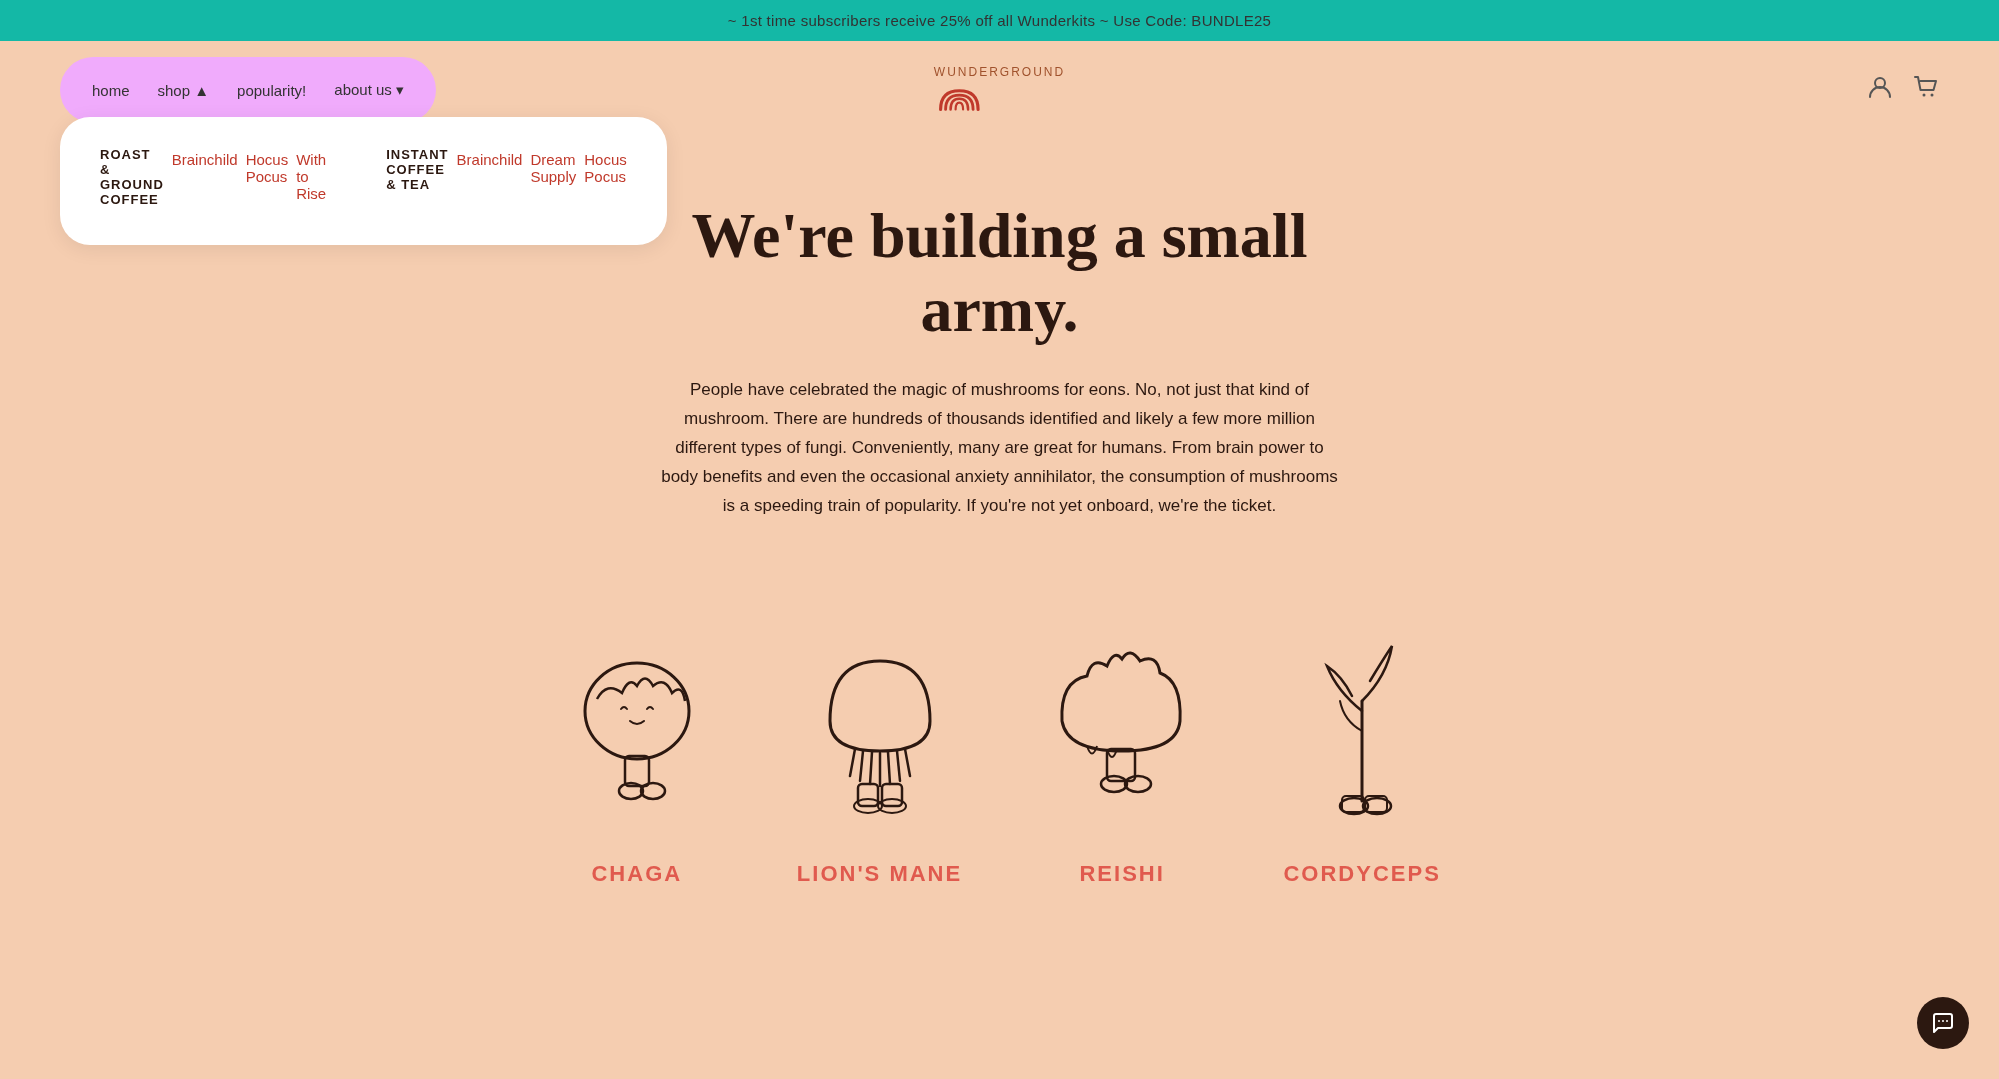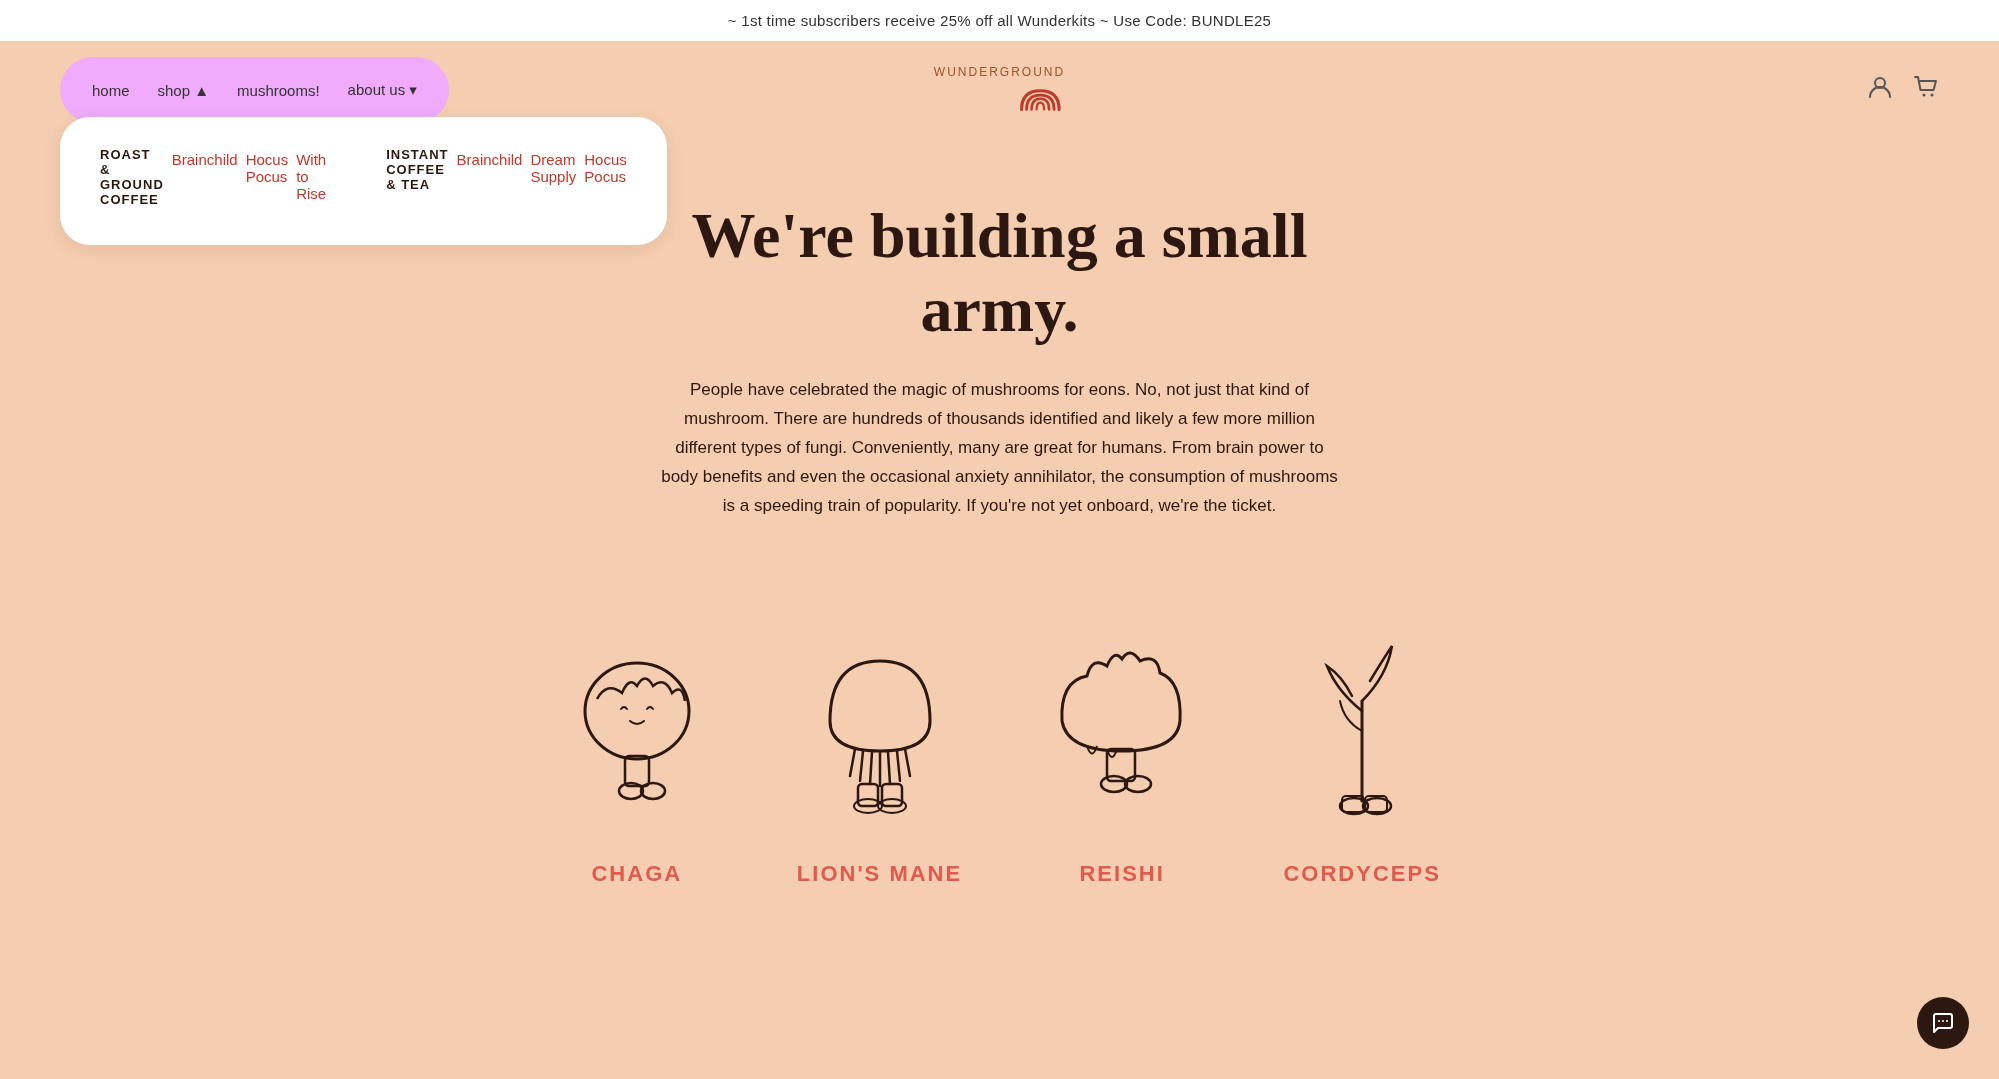--- a/index.html
+++ b/index.html
@@ -5,21 +5,21 @@
     * { margin: 0; padding: 0; box-sizing: border-box; }
     body {
       font-family: Georgia, 'Times New Roman', serif;
       background-color: #f5cdb0;
       min-height: 100vh;
       overflow-x: hidden;
     }
 
     
     #announcement-bar {
-      background-color: #ffffff;
+      background-color: #14b8a6;
       text-align: center;
       padding: 12px 20px;
       font-family: Arial, sans-serif;
       font-size: 15px;
       color: #333;
       letter-spacing: 0.3px;
     }
 
     
     #header {
@@ -50,21 +50,21 @@
       text-decoration: none;
       white-space: nowrap;
     }
 
     #logo-center {
       position: absolute;
       left: 50%;
       transform: translateX(-50%);
       display: flex;
       flex-direction: column;
-      align-items: flex-end;
+      align-items: flex-start;
       gap: 2px;
     }
 
     #logo-text {
       font-family: Arial, sans-serif;
       font-size: 12px;
       letter-spacing: 2px;
       color: #a0522d;
       text-transform: uppercase;
     }
@@ -208,21 +208,21 @@
 <div id="announcement-bar">
   <span>~ 1st time subscribers receive 25% off all Wunderkits ~ Use Code: BUNDLE25</span>
 </div>
 
 <header id="header">
 
   <div style="position:relative;">
     <nav id="nav-left">
       <a class="nav-item">home</a>
       <a class="nav-item">shop ▲</a>
-      <a class="nav-item">mushrooms!</a>
+      <a class="nav-item">popularity!</a>
       <a class="nav-item">about us ▾</a>
     </nav>
 
     <div id="dropdown-menu">
       <div class="dropdown-col">
         <div class="dropdown-category">ROAST &amp; GROUND COFFEE</div>
         <a class="dropdown-item">Brainchild</a>
         <a class="dropdown-item">Hocus Pocus</a>
         <a class="dropdown-item">With to Rise</a>
       </div>

